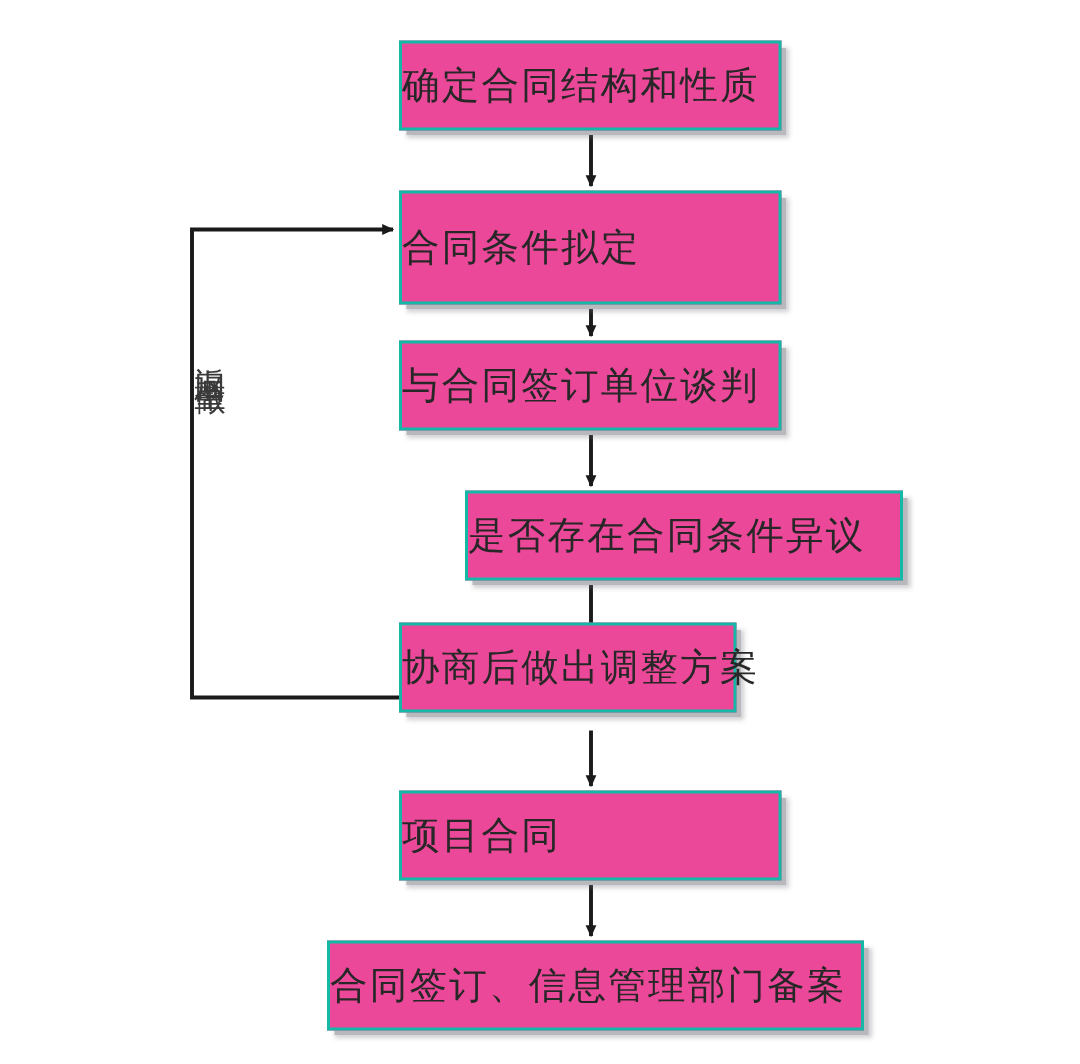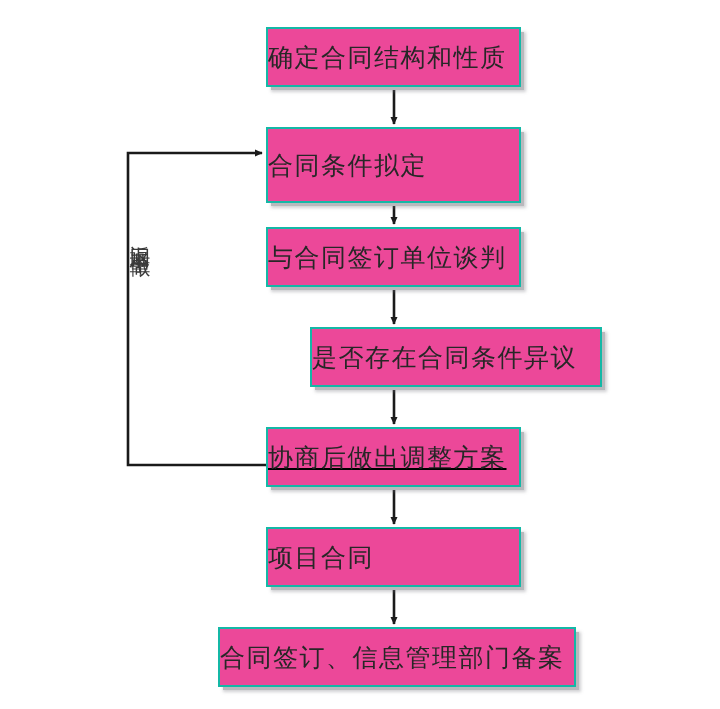--- a/index.html
+++ b/index.html
@@ -90,21 +90,21 @@
   </div>
 
   <div class="node-box" style="left:266px; top:227px; width:255px; height:60px;">
     <span class="node-label">与合同签订单位谈判</span>
   </div>
 
   <div class="node-box" style="left:266px; top:327px; width:292px; height:60px;margin-left:44px;">
     <span class="node-label">是否存在合同条件异议</span>
   </div>
 
-  <div class="node-box" style="left:266px; top:427px; width:255px; height:60px;text-decoration:underline;">
+  <div class="node-box" style="left:266px; top:415px; width:225px; height:60px;">
     <span class="node-label">协商后做出调整方案</span>
   </div>
 
   <div class="node-box" style="left:266px; top:527px; width:255px; height:60px;">
     <span class="node-label">项目合同</span>
   </div>
 
   <div class="node-box" style="left:218px; top:627px; width:358px; height:60px;">
     <span class="node-label">合同签订、信息管理部门备案</span>
   </div>

